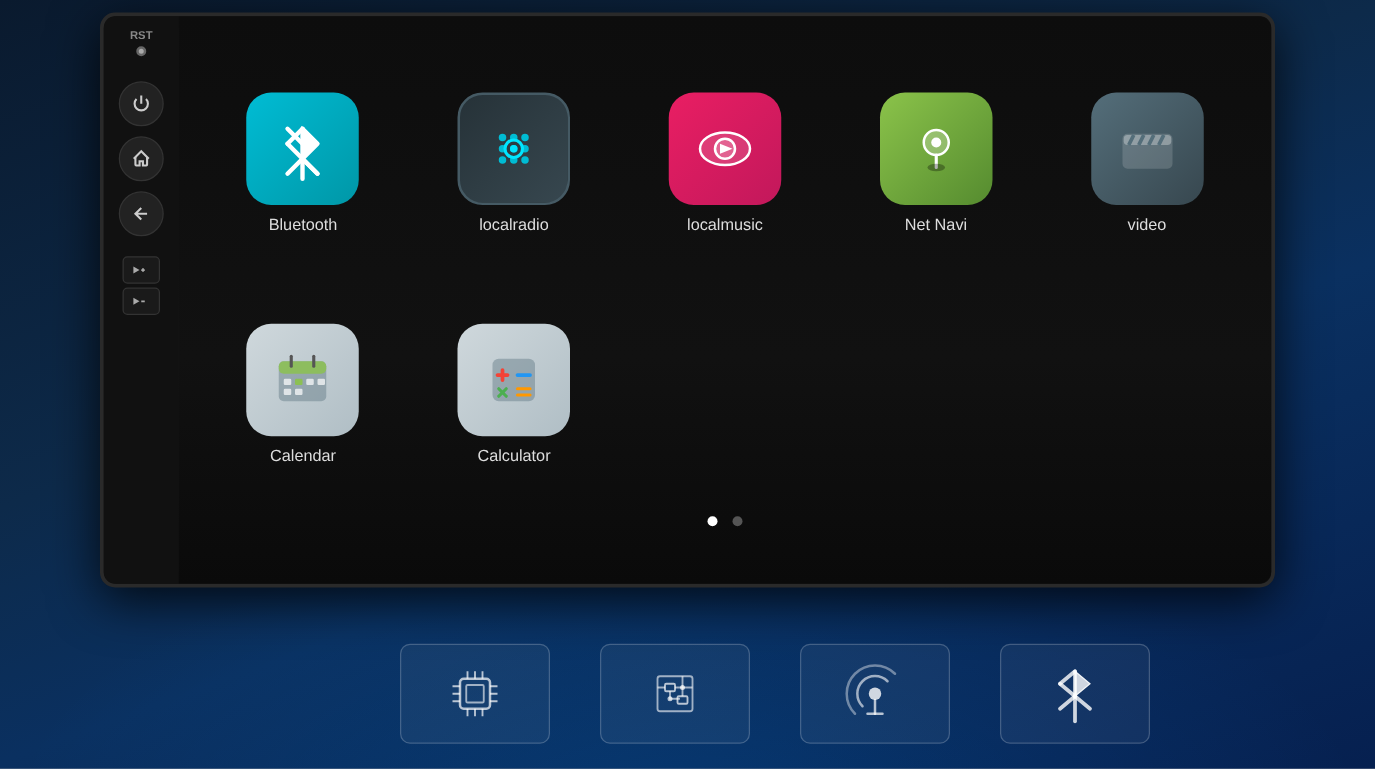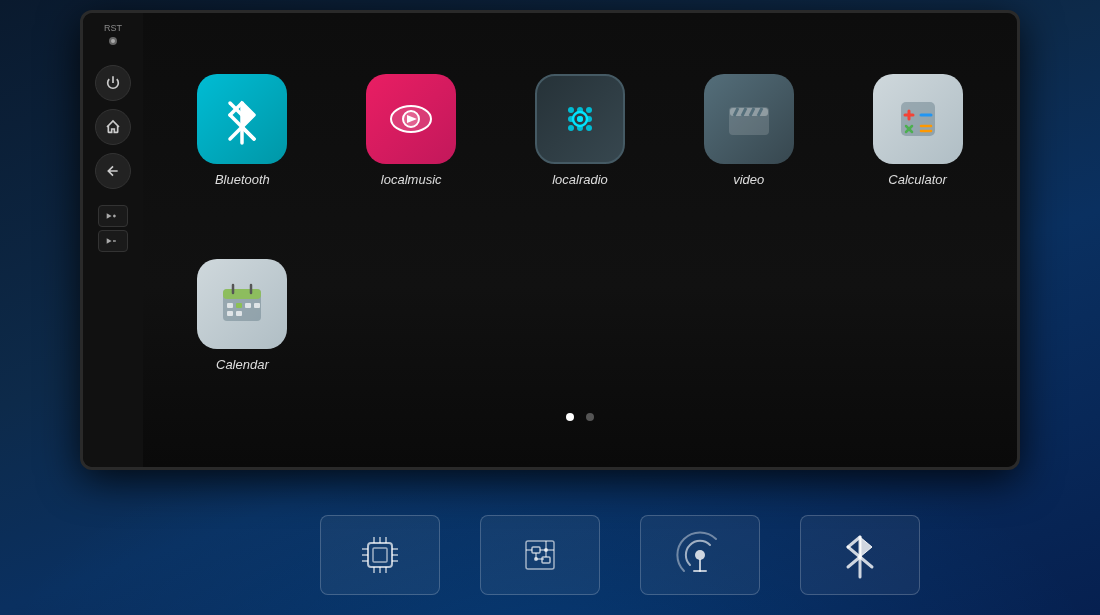--- a/index.html
+++ b/index.html
@@ -49,21 +49,21 @@
       display: flex;
       flex-direction: column;
       align-items: center;
       padding: 10px 0;
       gap: 8px;
     }
 
     .rst-label {
       color: #888;
       font-size: 9px;
-      font-weight: normal;
+      font-weight: bold;
       margin-bottom: 4px;
     }
 
     .rst-dot {
       width: 8px;
       height: 8px;
       border-radius: 50%;
       background: #aaa;
       border: 2px solid #666;
       margin-bottom: 8px;
@@ -140,21 +140,20 @@
       transition: transform 0.15s;
       position: relative;
       overflow: hidden;
     }
 
     .app-label {
       color: #ddd;
       font-size: 13px;
       text-align: right;
       font-weight: 400;
-      font-style: italic;
     }
 
     
     .icon-bluetooth {
       background: linear-gradient(135deg, #00bcd4 0%, #0097a7 100%);
     }
 
     
     .icon-localmusic {
       background: linear-gradient(135deg, #e91e63 0%, #c2185b 100%);
@@ -312,109 +311,121 @@
             <path d="M26 10 L26 50" stroke="white" stroke-width="3.5" stroke-linecap="round"></path>
             <path d="M26 10 L38 22 L26 34" stroke="white" stroke-width="3.5" fill="none" stroke-linejoin="round"></path>
             <path d="M26 34 L38 46" stroke="white" stroke-width="3.5" stroke-linecap="round"></path>
             <path d="M14 22 L26 10" stroke="white" stroke-width="3.5" stroke-linecap="round"></path>
           </svg>
         </div>
         <span class="app-label">Bluetooth</span>
       </div>
 
       <div class="app-item">
-        <div class="app-icon icon-localmusic">
-          <svg width="54" height="54" viewBox="0 0 54 54" fill="none">
-
-            <ellipse cx="27" cy="27" rx="20" ry="13" fill="rgba(255,255,255,0.15)" stroke="white" stroke-width="2"></ellipse>
-            <circle cx="27" cy="27" r="8" fill="rgba(255,255,255,0.2)" stroke="white" stroke-width="2"></circle>
-
-            <polygon points="23,23 23,31 33,27" fill="white"></polygon>
-          </svg>
-        </div>
-        <span class="app-label">localmusic</span>
-      </div>
-
-      <div class="app-item">
         <div class="app-icon icon-localradio">
           <svg width="54" height="54" viewBox="0 0 54 54" fill="none">
 
             <circle cx="18" cy="18" r="3" fill="#00bcd4"></circle>
             <circle cx="27" cy="18" r="3" fill="#00bcd4"></circle>
             <circle cx="36" cy="18" r="3" fill="#00bcd4"></circle>
             <circle cx="18" cy="27" r="3" fill="#00bcd4"></circle>
             <circle cx="27" cy="27" r="3" fill="#00bcd4"></circle>
             <circle cx="36" cy="27" r="3" fill="#00bcd4"></circle>
             <circle cx="18" cy="36" r="3" fill="#00bcd4"></circle>
             <circle cx="27" cy="36" r="3" fill="#00bcd4"></circle>
             <circle cx="36" cy="36" r="3" fill="#00bcd4"></circle>
 
             <circle cx="27" cy="27" r="7" fill="none" stroke="#00e5ff" stroke-width="2.5"></circle>
             <circle cx="27" cy="27" r="3" fill="#00e5ff"></circle>
           </svg>
         </div>
         <span class="app-label">localradio</span>
       </div>
 
+      <div class="app-item">
+        <div class="app-icon icon-localmusic">
+          <svg width="54" height="54" viewBox="0 0 54 54" fill="none">
+
+            <ellipse cx="27" cy="27" rx="20" ry="13" fill="rgba(255,255,255,0.15)" stroke="white" stroke-width="2"></ellipse>
+            <circle cx="27" cy="27" r="8" fill="rgba(255,255,255,0.2)" stroke="white" stroke-width="2"></circle>
+
+            <polygon points="23,23 23,31 33,27" fill="white"></polygon>
+          </svg>
+        </div>
+        <span class="app-label">localmusic</span>
+      </div>
+
+      <div class="app-item">
+        <div class="app-icon icon-netnavi">
+          <svg width="54" height="54" viewBox="0 0 54 54" fill="none">
+
+            <circle cx="27" cy="22" r="10" fill="rgba(255,255,255,0.25)" stroke="white" stroke-width="2"></circle>
+            <circle cx="27" cy="22" r="4" fill="white"></circle>
+            <path d="M27 32 L27 42" stroke="white" stroke-width="2.5" stroke-linecap="round"></path>
+            <ellipse cx="27" cy="42" rx="7" ry="3" fill="rgba(0,0,0,0.3)"></ellipse>
+          </svg>
+        </div>
+        <span class="app-label">Net Navi</span>
+      </div>
 
       <div class="app-item">
         <div class="app-icon icon-video">
           <svg width="54" height="54" viewBox="0 0 54 54" fill="none">
 
             <rect x="8" y="16" width="38" height="26" rx="3" fill="white" opacity="0.15" stroke="white" stroke-width="2"></rect>
             <rect x="8" y="16" width="38" height="8" rx="3" fill="white" opacity="0.3"></rect>
 
             <line x1="16" y1="16" x2="12" y2="24" stroke="#546e7a" stroke-width="3"></line>
             <line x1="24" y1="16" x2="20" y2="24" stroke="#546e7a" stroke-width="3"></line>
             <line x1="32" y1="16" x2="28" y2="24" stroke="#546e7a" stroke-width="3"></line>
             <line x1="40" y1="16" x2="36" y2="24" stroke="#546e7a" stroke-width="3"></line>
           </svg>
         </div>
         <span class="app-label">video</span>
       </div>
 
-
-      <div class="app-item">
-        <div class="app-icon icon-calculator">
-          <svg width="54" height="54" viewBox="0 0 54 54" fill="none">
-            <rect x="10" y="10" width="34" height="34" rx="5" fill="#546e7a" opacity="0.4"></rect>
-
-            <line x1="18" y1="19" x2="18" y2="27" stroke="#f44336" stroke-width="3" stroke-linecap="round"></line>
-            <line x1="14" y1="23" x2="22" y2="23" stroke="#f44336" stroke-width="3" stroke-linecap="round"></line>
-
-            <line x1="30" y1="23" x2="40" y2="23" stroke="#2196F3" stroke-width="3" stroke-linecap="round"></line>
-
-            <line x1="15" y1="34" x2="21" y2="40" stroke="#4caf50" stroke-width="2.5" stroke-linecap="round"></line>
-            <line x1="21" y1="34" x2="15" y2="40" stroke="#4caf50" stroke-width="2.5" stroke-linecap="round"></line>
-
-            <line x1="30" y1="34" x2="40" y2="34" stroke="#ff9800" stroke-width="2.5" stroke-linecap="round"></line>
-            <line x1="30" y1="39" x2="40" y2="39" stroke="#ff9800" stroke-width="2.5" stroke-linecap="round"></line>
-          </svg>
-        </div>
-        <span class="app-label">Calculator</span>
-      </div>
 
       <div class="app-item">
         <div class="app-icon icon-calendar">
           <svg width="54" height="54" viewBox="0 0 54 54" fill="none">
             <rect x="8" y="12" width="38" height="32" rx="4" fill="#546e7a" opacity="0.4"></rect>
             <rect x="8" y="12" width="38" height="10" rx="4" fill="#8bc34a" opacity="0.8"></rect>
 
             <rect x="12" y="26" width="6" height="5" rx="1" fill="white" opacity="0.7"></rect>
             <rect x="21" y="26" width="6" height="5" rx="1" fill="#8bc34a" opacity="0.9"></rect>
             <rect x="30" y="26" width="6" height="5" rx="1" fill="white" opacity="0.7"></rect>
             <rect x="39" y="26" width="6" height="5" rx="1" fill="white" opacity="0.7"></rect>
             <rect x="12" y="34" width="6" height="5" rx="1" fill="white" opacity="0.7"></rect>
             <rect x="21" y="34" width="6" height="5" rx="1" fill="white" opacity="0.7"></rect>
 
             <line x1="18" y1="8" x2="18" y2="16" stroke="#555" stroke-width="2.5" stroke-linecap="round"></line>
             <line x1="36" y1="8" x2="36" y2="16" stroke="#555" stroke-width="2.5" stroke-linecap="round"></line>
           </svg>
         </div>
         <span class="app-label">Calendar</span>
+      </div>
+
+      <div class="app-item">
+        <div class="app-icon icon-calculator">
+          <svg width="54" height="54" viewBox="0 0 54 54" fill="none">
+            <rect x="10" y="10" width="34" height="34" rx="5" fill="#546e7a" opacity="0.4"></rect>
+
+            <line x1="18" y1="19" x2="18" y2="27" stroke="#f44336" stroke-width="3" stroke-linecap="round"></line>
+            <line x1="14" y1="23" x2="22" y2="23" stroke="#f44336" stroke-width="3" stroke-linecap="round"></line>
+
+            <line x1="30" y1="23" x2="40" y2="23" stroke="#2196F3" stroke-width="3" stroke-linecap="round"></line>
+
+            <line x1="15" y1="34" x2="21" y2="40" stroke="#4caf50" stroke-width="2.5" stroke-linecap="round"></line>
+            <line x1="21" y1="34" x2="15" y2="40" stroke="#4caf50" stroke-width="2.5" stroke-linecap="round"></line>
+
+            <line x1="30" y1="34" x2="40" y2="34" stroke="#ff9800" stroke-width="2.5" stroke-linecap="round"></line>
+            <line x1="30" y1="39" x2="40" y2="39" stroke="#ff9800" stroke-width="2.5" stroke-linecap="round"></line>
+          </svg>
+        </div>
+        <span class="app-label">Calculator</span>
       </div>
 
 
 
     </div>
 
     <div class="page-dots">
       <div class="dot dot-active"></div>
       <div class="dot dot-inactive"></div>
     </div>

